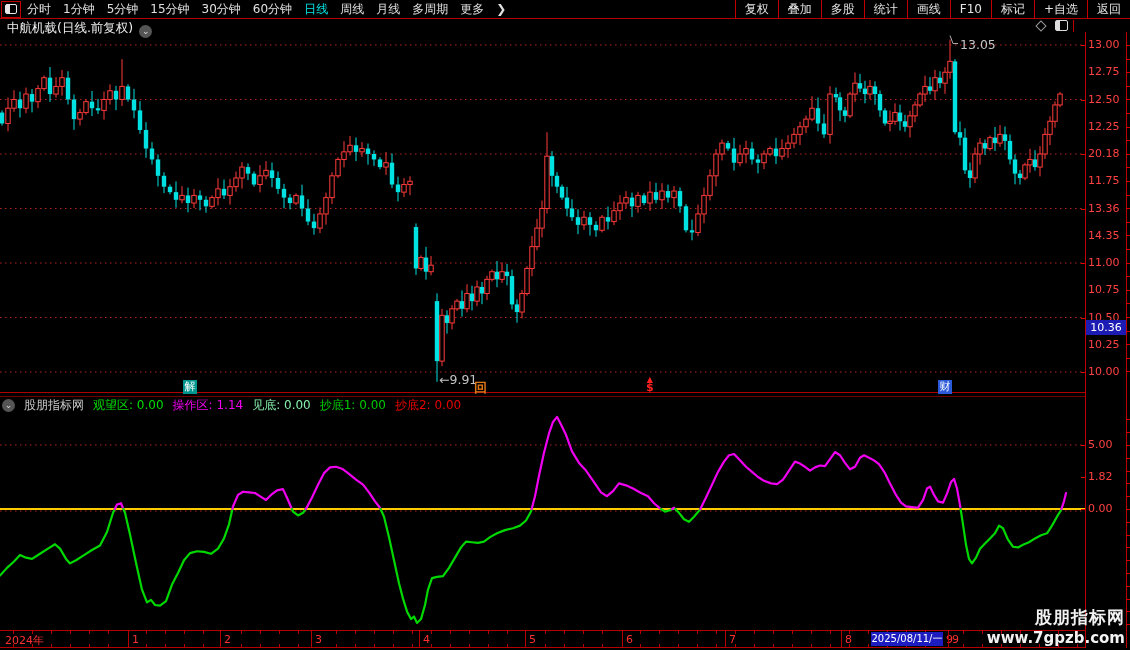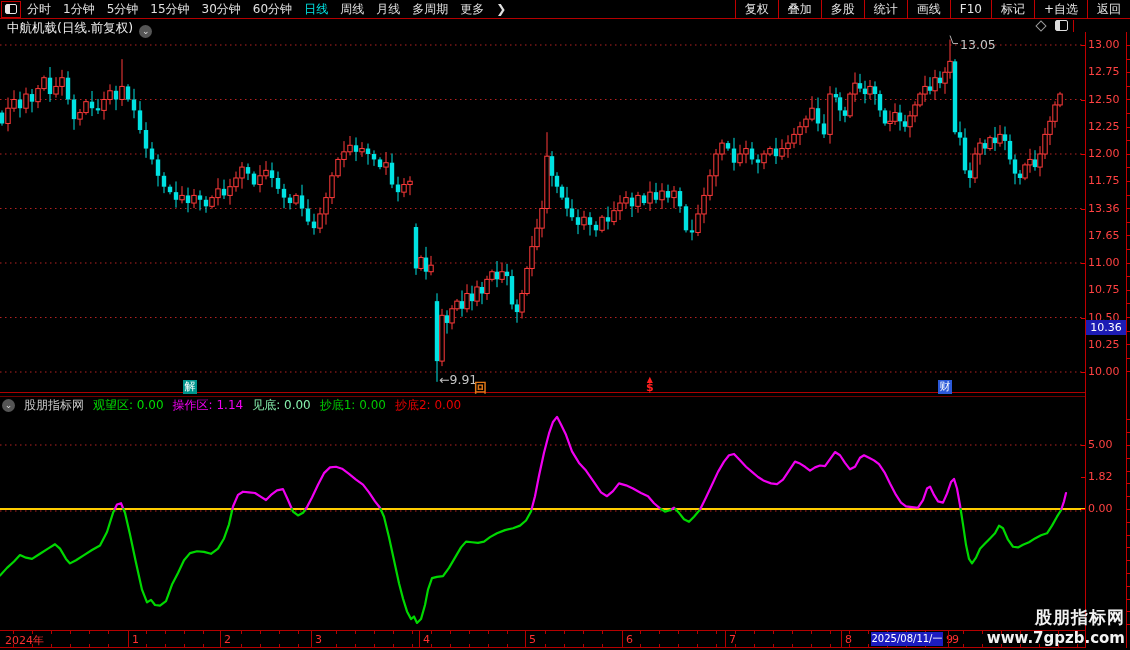--- a/index.html
+++ b/index.html
@@ -533,24 +533,24 @@
   </svg>
 
 <div id="vline1"></div>
 <div id="vline2"></div>
 
 <div id="axis-area">
     <div class="ax-label" style="top: 39px;">13.00</div>
     <div class="ax-label" style="top: 66.25px;">12.75</div>
     <div class="ax-label" style="top: 93.5px;">12.50</div>
     <div class="ax-label" style="top: 120.75px;">12.25</div>
-    <div class="ax-label" style="top: 148px;">12.00</div>
+    <div class="ax-label" style="top: 148px;">20.18</div>
     <div class="ax-label" style="top: 175.25px;">11.75</div>
     <div class="ax-label" style="top: 202.5px;">13.36</div>
-    <div class="ax-label" style="top: 229.75px;">17.65</div>
+    <div class="ax-label" style="top: 229.75px;">14.35</div>
     <div class="ax-label" style="top: 257px;">11.00</div>
     <div class="ax-label" style="top: 284.25px;">10.75</div>
     <div class="ax-label" style="top: 311.5px;">10.50</div>
     <div class="ax-label" style="top: 338.75px;">10.25</div>
     <div class="ax-label" style="top: 366px;">10.00</div>
     <div class="tickL" style="top: 45px;"></div>
     <div class="tickL" style="top: 99.5px;"></div>
     <div class="tickL" style="top: 154px;"></div>
     <div class="tickL" style="top: 208.5px;"></div>
     <div class="tickL" style="top: 263px;"></div>

